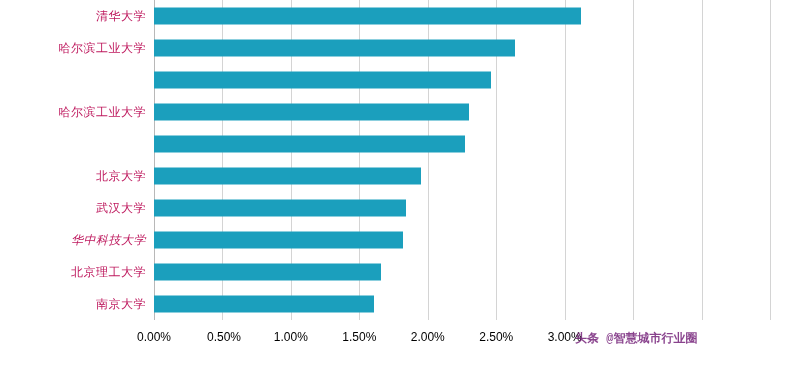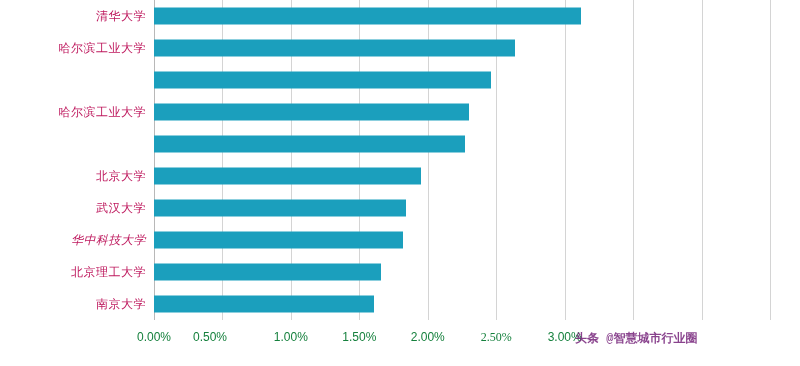--- a/index.html
+++ b/index.html
@@ -56,21 +56,21 @@
   .bar{
     position:absolute;
     height:17px;
     background:#1b9fbd;
     transform:translateY(-50%);
   }
   .tick-label{
     position:absolute;
     top:330px;
     font-size:12px;
-    color:#15803d;
+    color:#000000;
     transform:translateX(-50%);
     white-space:nowrap;
     font-family:"Liberation Sans","DejaVu Sans",sans-serif;
   }
   .watermark{
     position:absolute;
     left:575px;
     top:330px;
     font-size:12px;
     font-weight:bold;
@@ -112,21 +112,21 @@
       <div class="bar" title="哈尔滨工业大学" style="left: 0px; top: 112px; width: 314.844px; background: rgb(27, 159, 189);"></div>
       <div class="bar" title="北京航空航天大学" style="left: 0px; top: 144px; width: 310.738px; background: rgb(27, 159, 189);"></div>
       <div class="bar" title="北京大学" style="left: 0px; top: 176px; width: 266.933px; background: rgb(27, 159, 189);"></div>
       <div class="bar" title="武汉大学" style="left: 0px; top: 208px; width: 251.876px; background: rgb(27, 159, 189);"></div>
       <div class="bar" title="华中科技大学" style="left: 0px; top: 240px; width: 249.138px; background: rgb(27, 159, 189);"></div>
       <div class="bar" title="北京理工大学" style="left: 0px; top: 272px; width: 227.236px; background: rgb(27, 159, 189);"></div>
       <div class="bar" title="南京大学" style="left: 0px; top: 304px; width: 220.391px; background: rgb(27, 159, 189);"></div>
     </div>
   <div id="ticks">
       <div class="tick-label" style="left: 154px;">0.00%</div>
-      <div class="tick-label" style="left: 210px;">0.50%</div>
+      <div class="tick-label" style="left: 224px;">0.50%</div>
       <div class="tick-label" style="left: 290.889px;">1.00%</div>
       <div class="tick-label" style="left: 359.333px;">1.50%</div>
       <div class="tick-label" style="left: 427.778px;">2.00%</div>
-      <div class="tick-label" style="left: 496.222px; font-family: Liberation Serif, serif;">2.50%</div>
+      <div class="tick-label" style="left: 496.222px;">2.50%</div>
       <div class="tick-label" style="left: 564.667px;">3.00%</div>
     </div>
   <div class="watermark">头条 @智慧城市行业圈</div>
 </div>
 
 </body></html>

